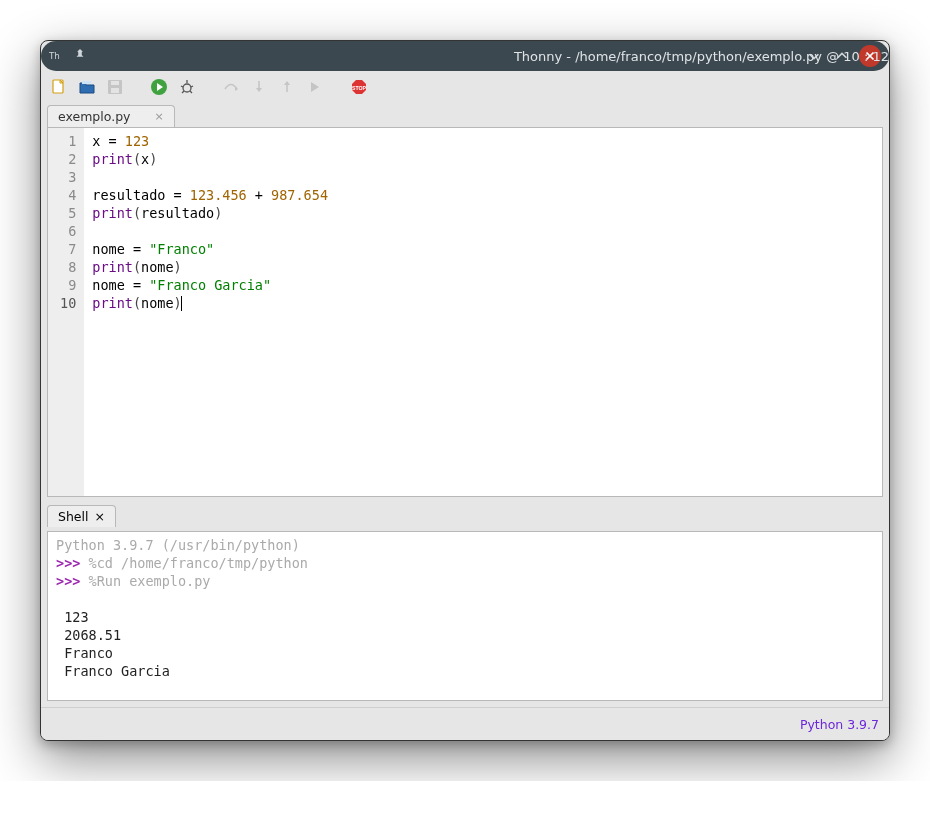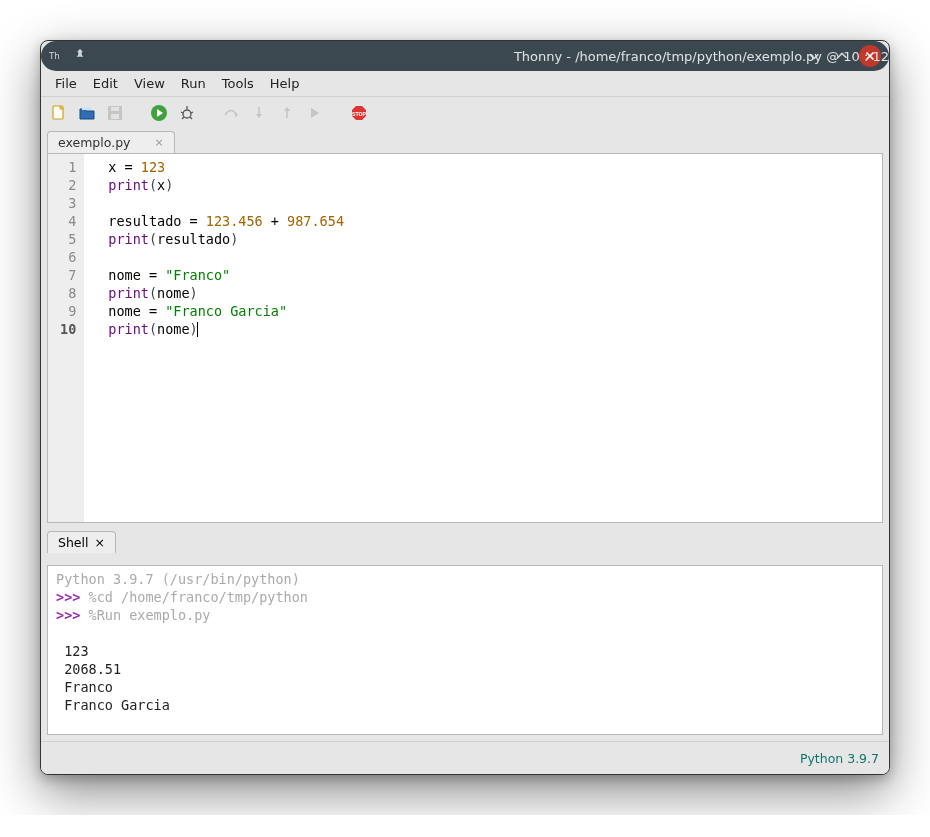--- a/index.html
+++ b/index.html
@@ -102,41 +102,41 @@
     overflow: hidden;
   }
   .gutter {
     background: #eeeeee;
     color: #8a8a8a;
     text-align: right;
     padding: 4px 8px 4px 12px;
     user-select: none;
     min-width: 34px;
   }
-  .gutter .ln.cur { color:#555; font-weight:700; }
+  .gutter .ln.cur { color:#555; font-weight:400; }
   .code {
-    padding: 4px 24px;
+    padding: 4px 8px;
     white-space: pre;
     color: #000;
     position: relative;
     flex: 1;
     border-radius: 26px;
   }
   .tok-name { color:#000; }
   .tok-op { color:#000; }
   .tok-num { color:#a06400; }
   .tok-fn { color:#6a0d87; }
   .tok-str { color:#008000; }
   .tok-paren { color:#444; }
   .cursor {
     display:inline-block;width:1px;height:15px;background:#000;
     vertical-align:text-bottom;margin-left:-1px;
   }
   
-  .shell-tabbar { padding: 8px 6px 12px 6px; display:flex; }
+  .shell-tabbar { padding: 8px 6px 4px 6px; display:flex; }
   .shell-tab {
     background: #eee;
     border: 1px solid #b8b8b8;
     border-bottom:none;
     border-radius: 4px 4px 0 0;
     padding: 3px 10px;
     font-size: 12.5px;
     display:flex;align-items:center;gap:6px;
   }
   .shell-wrap {
@@ -157,21 +157,21 @@
   .sh-out { color:#222; }
   
   .statusbar {
     height: 22px;
     background: #e6e6e6;
     border-top: 1px solid #cfcfcf;
     display:flex;align-items:center;justify-content:flex-end;
     padding: 16px 10px;
     margin-top: 6px;
     font-size: 12.5px;
-    color:#0f766e;
+    color:#6d28d9;
   }
 </style>
 </head>
 <body>
 
 <div class="window">
 
   <div class="titlebar">
     <div class="tb-left">
       <span>
@@ -199,28 +199,20 @@
       </span>
       <span class="tb-btn tb-close">
         <svg viewBox="0 0 16 16">
             <line x1="4" y1="4" x2="12" y2="12"></line>
             <line x1="12" y1="4" x2="4" y2="12"></line>
           </svg>
       </span>
     </div>
   </div>
 
-  <div class="menubar" id="menubar">
-      <span class="menuitem">File</span>
-      <span class="menuitem">Edit</span>
-      <span class="menuitem">View</span>
-      <span class="menuitem">Run</span>
-      <span class="menuitem">Tools</span>
-      <span class="menuitem">Help</span>
-    </div>
 
   <div class="toolbar">
     <span class="toolbtn">
       <svg viewBox="0 0 18 18">
           <rect x="3" y="2" width="10" height="13" rx="1" fill="#fff" stroke="#d4a014" stroke-width="1.2"></rect>
           <polygon points="10,2 13,5 10,5" fill="#f7e08c" stroke="#d4a014" stroke-width="1"></polygon>
         </svg>
     </span>
     <span class="toolbtn">
       <svg viewBox="0 0 18 18">

